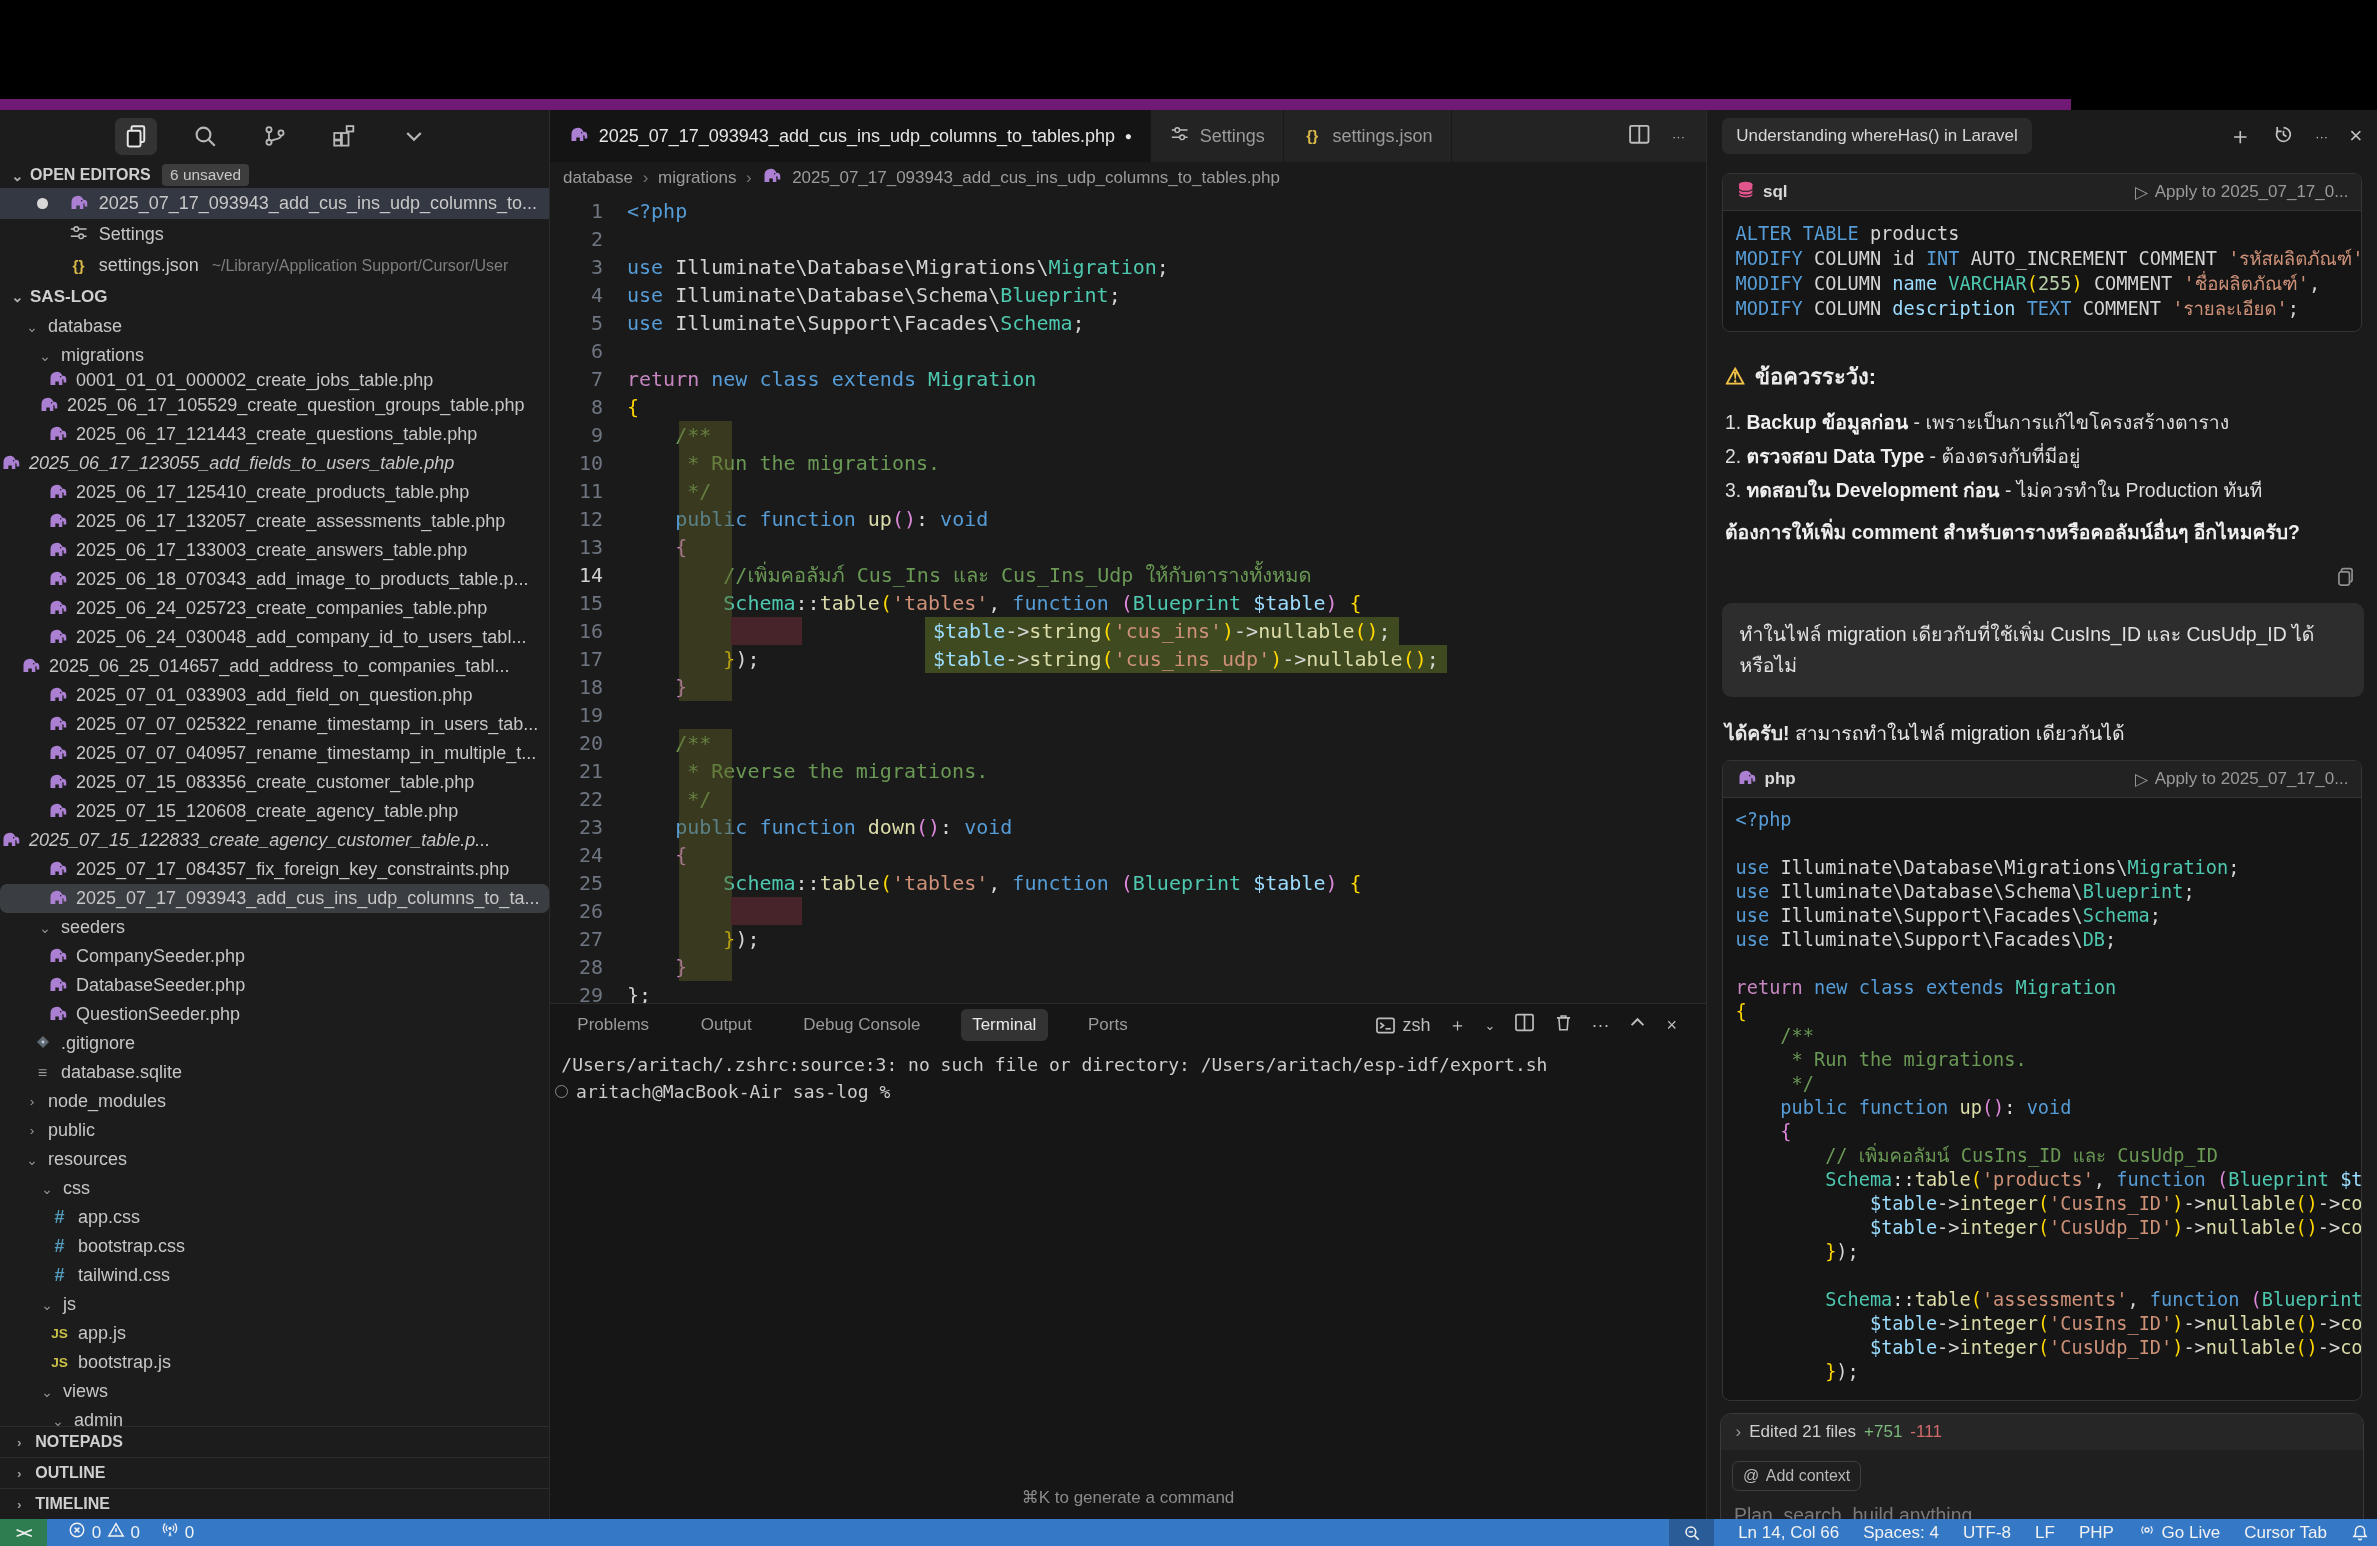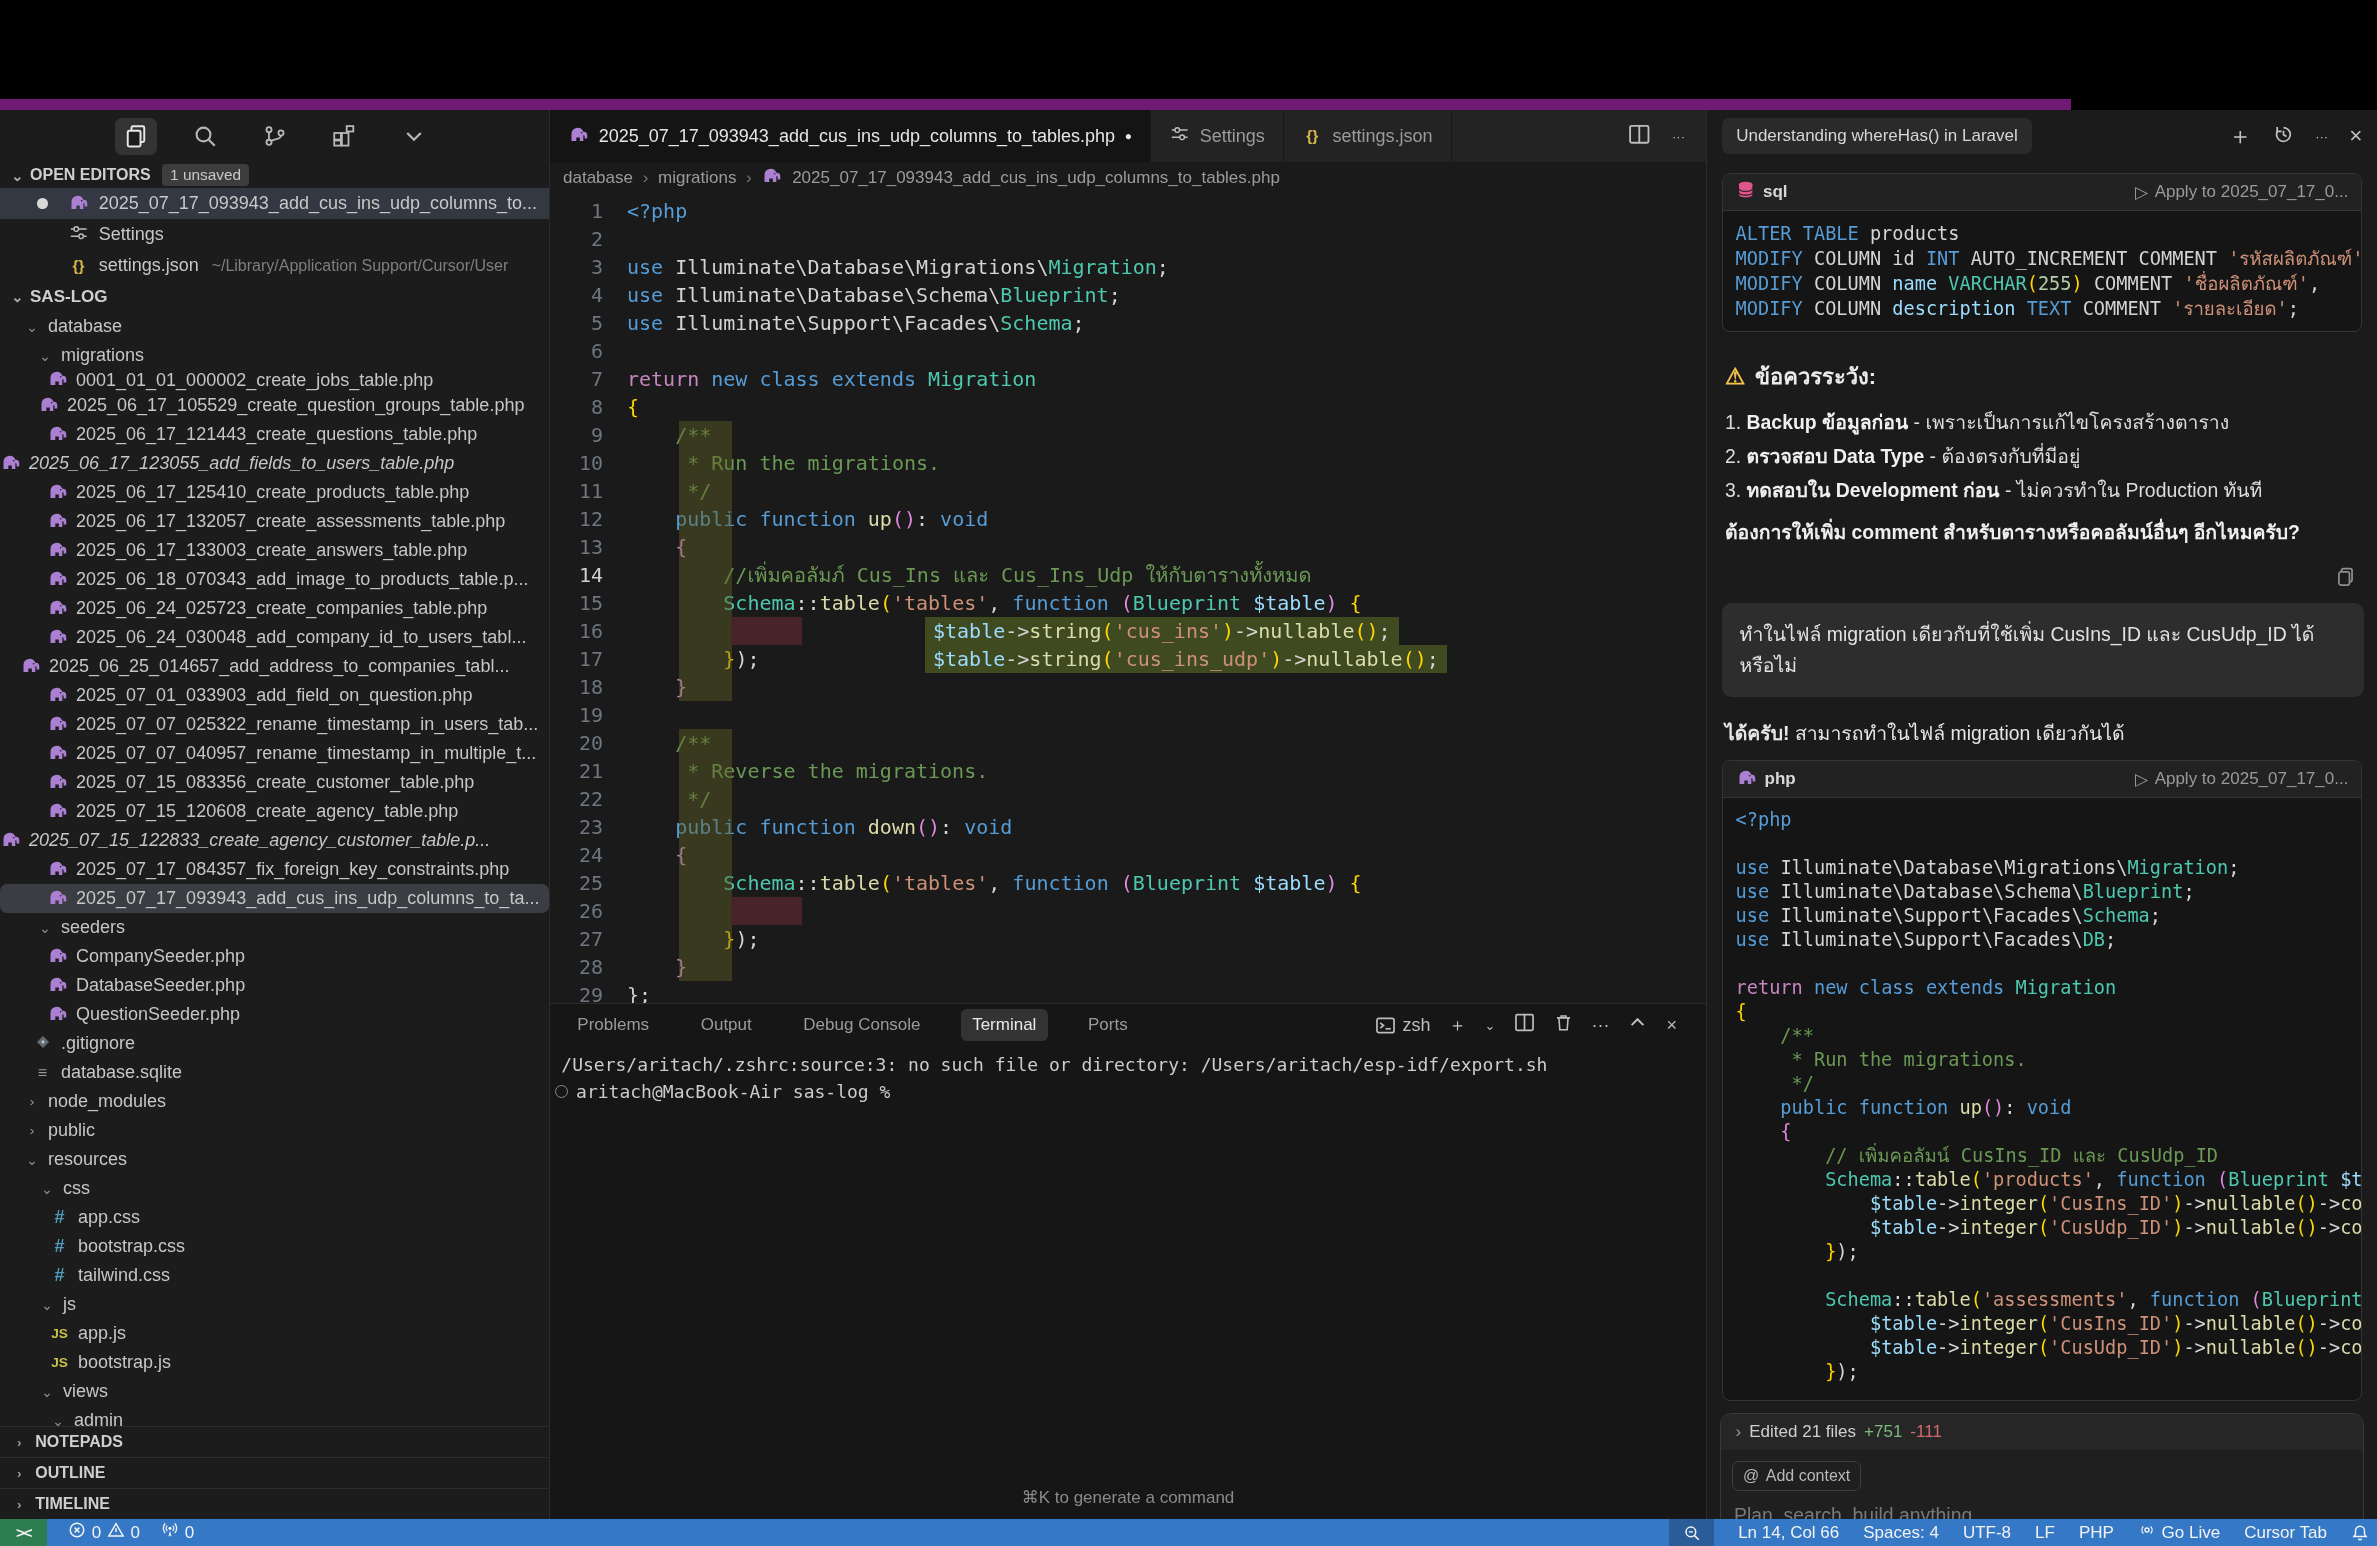--- a/index.html
+++ b/index.html
@@ -177,21 +177,21 @@
       <span class="act-ic">
         <svg viewBox="0 0 16 16">
           <path d="M3.5 6 8 10.5 12.5 6" fill="none" stroke="currentColor" stroke-width="1.5"></path>
         </svg>
       </span>
     </div>
 
   <div id="openedhdr" class="sec-h">
     <span class="chev">⌄</span>
     <span>OPEN EDITORS</span>
-    <span class="badge">1 unsaved</span>
+    <span class="badge">6 unsaved</span>
   </div>
   <div id="openeditors">
       <div class="oe-row sel">
         <span class="oe-dot"></span>
         <span class="fic php-ic"><svg viewBox="0 0 24 20" style="width:21px;height:18px;">
             <path fill="#ab7fd1" d="M4 18v-8a7 7 0 0 1 13.5-2.6C20 7 22 8.5 22 11v4h-3v-3l-1.5-1V18h-4v-4h-4v4z"></path>
             <circle cx="15.6" cy="8.6" r="0.9" fill="#1a1a1a"></circle>
           </svg></span>
         <span>2025_07_17_093943_add_cus_ins_udp_columns_to...</span>
       </div>

